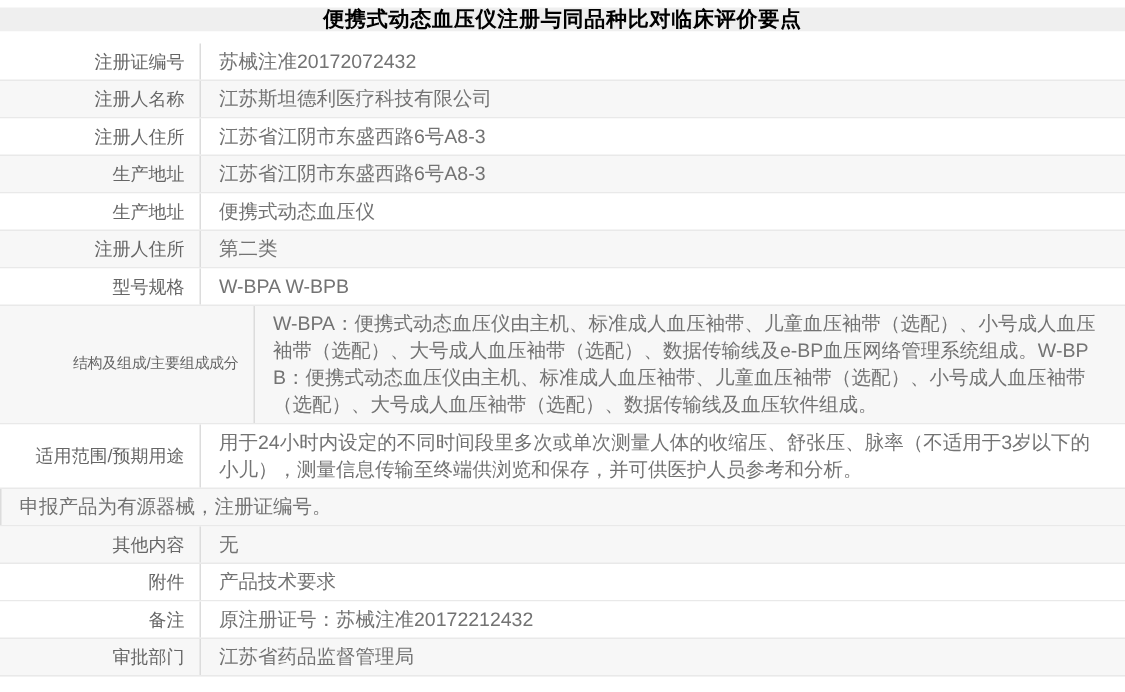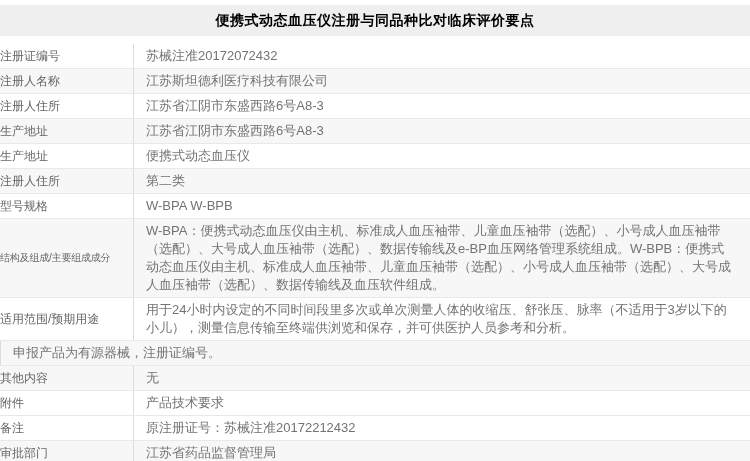--- a/index.html
+++ b/index.html
@@ -2,43 +2,44 @@
 <html><head>
 <meta charset="utf-8">
 <style>
   html,body{margin:0;padding:0;background:#ffffff;}
   body{
     width:750px;min-height:461px;
     font-family:"Liberation Sans","DejaVu Sans",sans-serif;
     -webkit-font-smoothing:antialiased;
   }
   .title-bar{
-    margin-top:5px;height:31px;background:#efefef;
+    margin-top:5px;height:16px;background:#efefef;
     display:flex;align-items:center;justify-content:center;
   }
   .title-bar h1{
     margin:0;font-size:14px;font-weight:bold;color:#000;letter-spacing:.5px;
   }
   .table-gap{height:8px;background:#ffffff;}
   .info-table{width:750px;}
   .info-row{
     display:flex;align-items:center;
     min-height:23px;
     border-bottom:1px solid #e9e9e9;
     background:#ffffff;
   }
   .info-row.alt{background:#f7f7f7;}
   .row-label{
     flex:0 0 123px;width:123px;
     padding:2px 10px 2px 0;
+    text-align:right;
     font-size:12px;color:#666;
     line-height:18px;
     white-space:nowrap;
   }
-  .row-label.label-sm{font-size:10px;letter-spacing:-0.2px;}
+  .row-label.label-sm{font-size:10px;letter-spacing:-0.2px;margin-left:36px;}
   .row-cell-divider{
     align-self:stretch;
     flex:0 0 1px;width:1px;background:#dcdcdc;
   }
   .row-value{
     flex:1 1 auto;
     padding:3px 16px 3px 12px;
     font-size:13px;color:#737373;
     line-height:18px;
     word-break:break-all;

